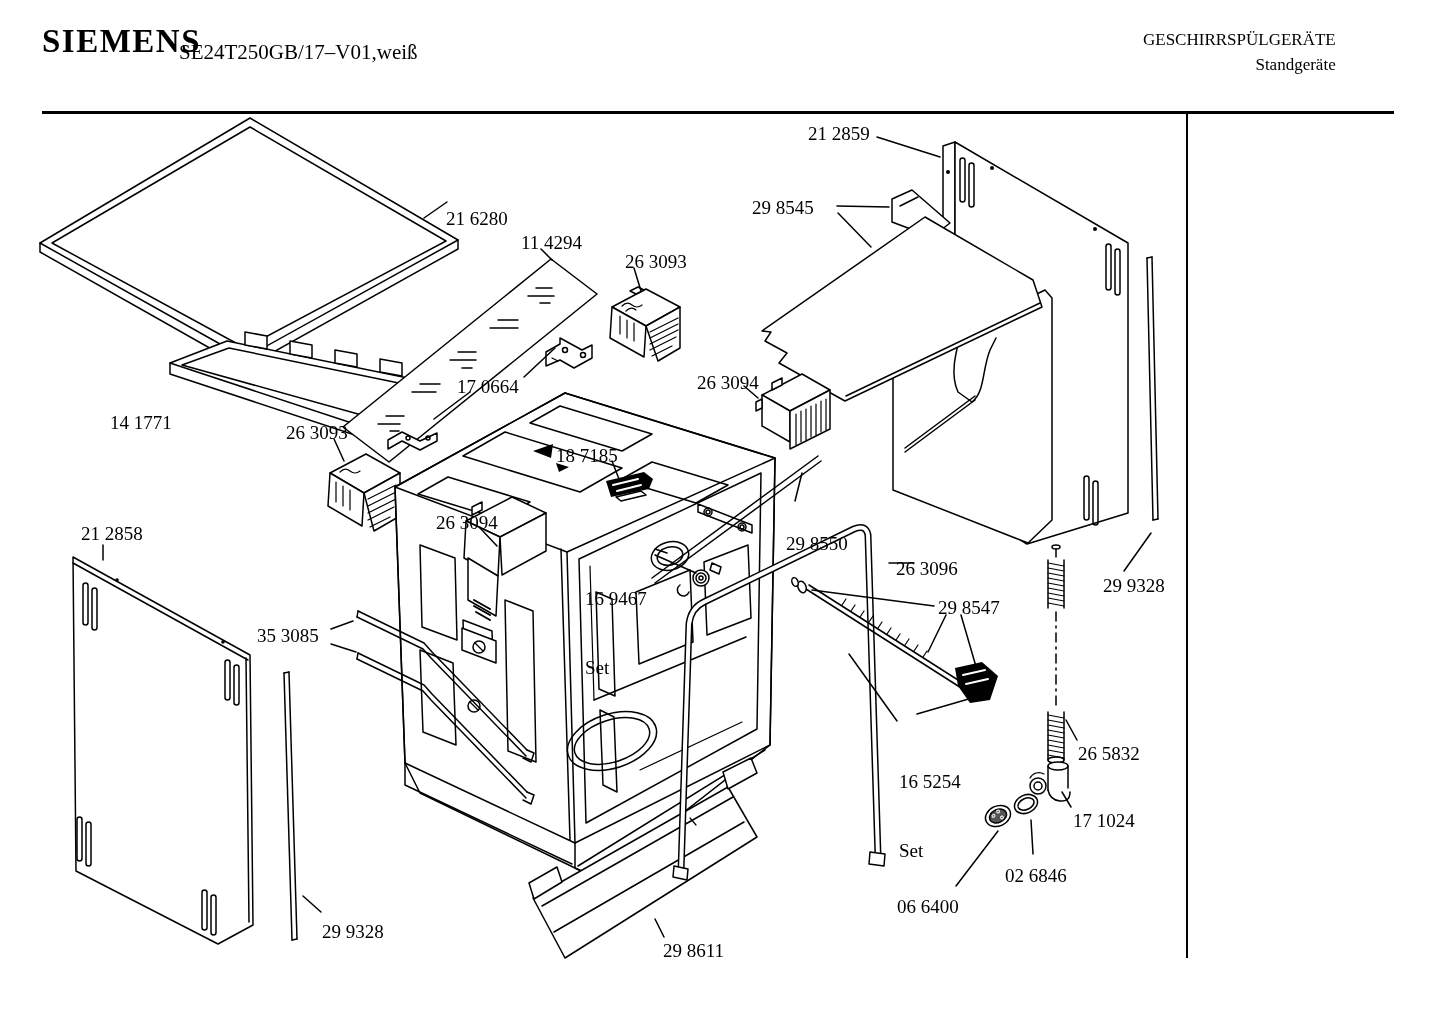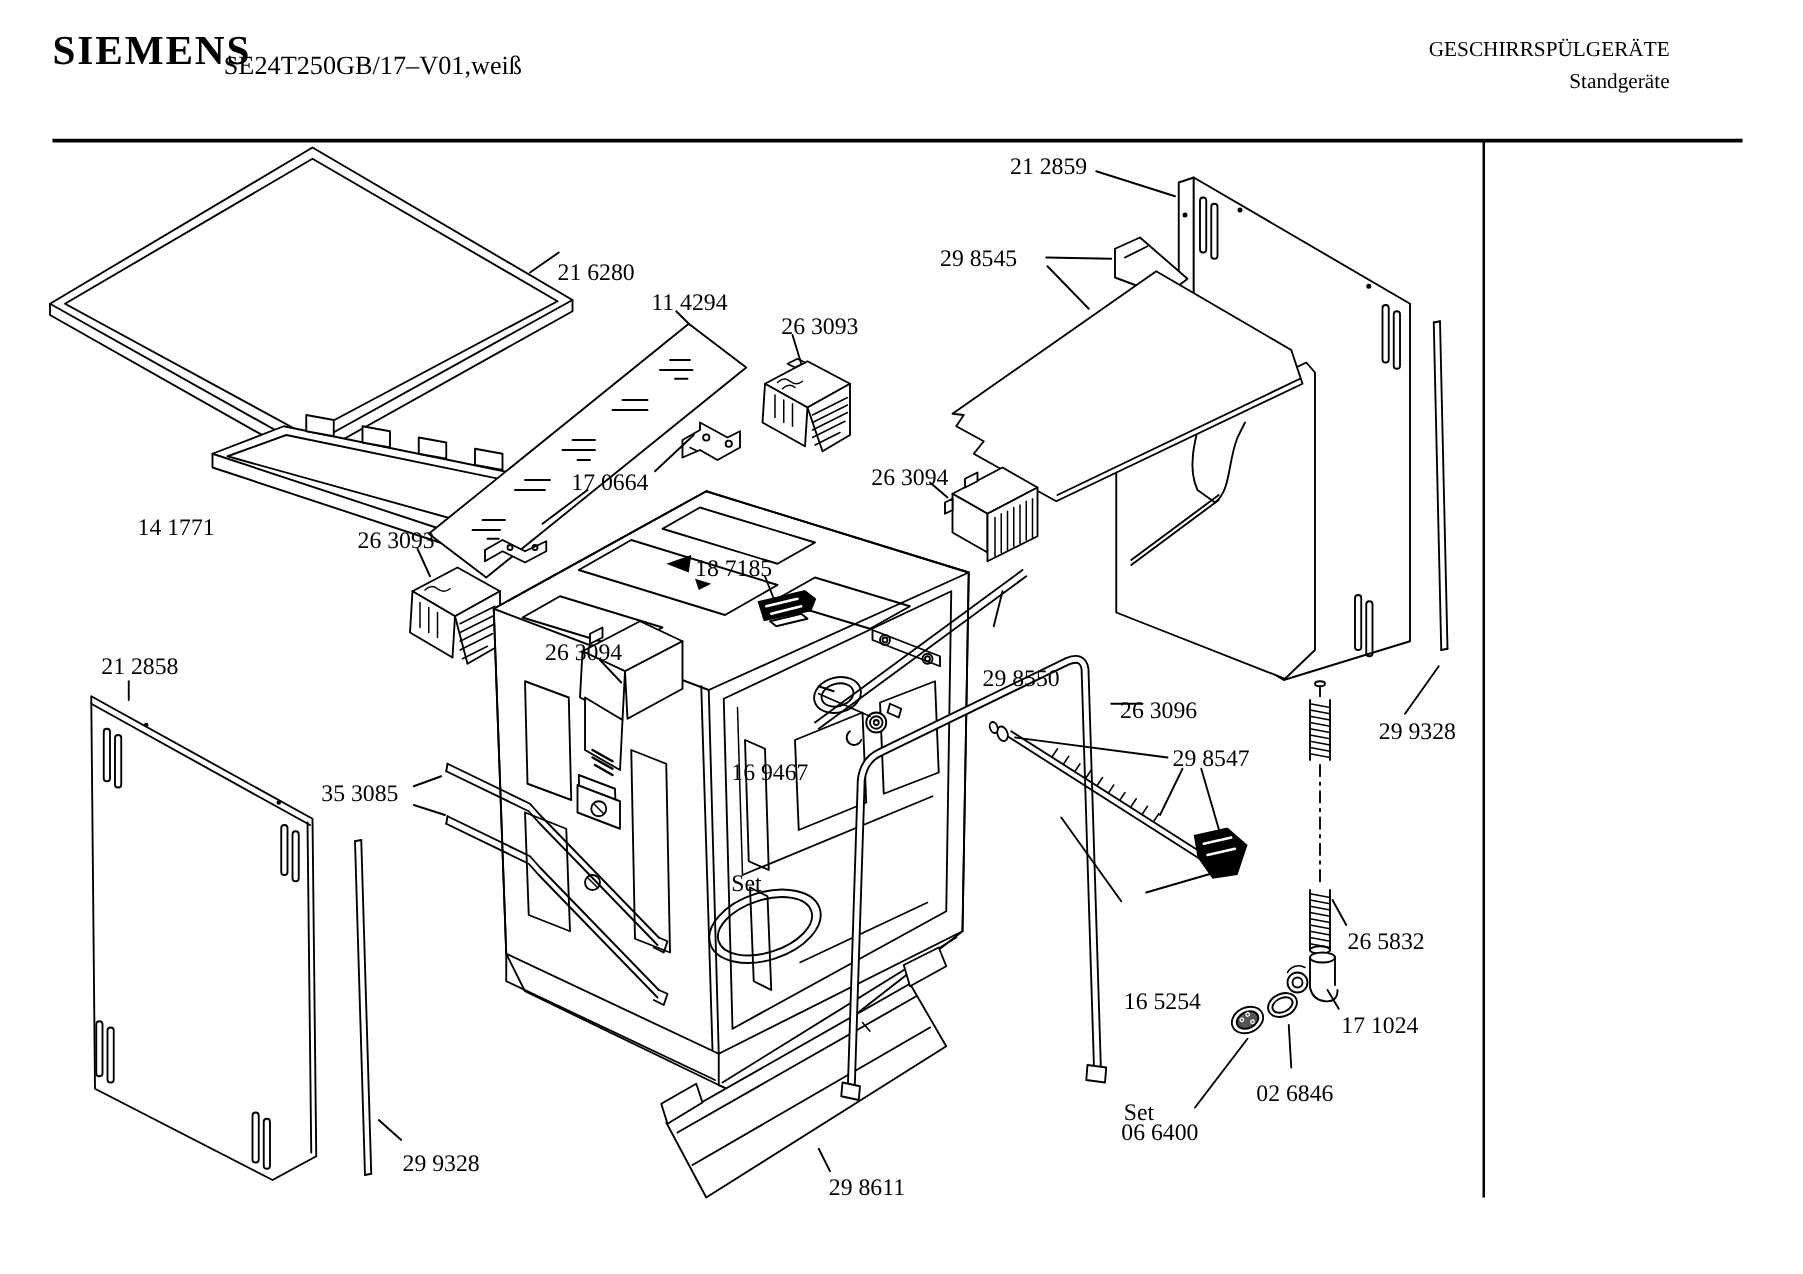--- a/index.html
+++ b/index.html
@@ -5,21 +5,21 @@
   html,body{margin:0;padding:0;background:#fff;}
   .page{position:relative;width:1442px;height:1019px;background:#fff;overflow:hidden;
         font-family:Liberation Serif, serif;color:#000;padding-left:36px;}
   .brand{position:absolute;left:42px;top:23px;font-size:33px;font-weight:bold;letter-spacing:1.5px;}
   .model{position:absolute;left:179px;top:40px;font-size:21px;}
   .hdr-right{position:absolute;left:1143px;top:27px;font-size:17px;line-height:25px;text-align:right;}
   .rule-h{position:absolute;left:42px;top:111px;width:1352px;height:3px;background:#000;}
   .rule-v{position:absolute;left:1186px;top:113px;width:2px;height:845px;background:#000;}
   .footer-id{position:absolute;left:50px;top:966px;font-size:18.5px;}
   .plabel{position:absolute;font-size:19px;line-height:23px;white-space:pre;}
-  .plabel span{display:block;margin-top:20px;}
+  .plabel span{display:block;}
   svg.draw{position:absolute;left:0;top:0;}
   svg.draw line,svg.draw path,svg.draw polygon,svg.draw rect,svg.draw circle,svg.draw ellipse{
       stroke:#000;stroke-width:1.5;fill:none;stroke-linejoin:round;stroke-linecap:round;}
   svg.draw .f{fill:#fff;}
   svg.draw .k{fill:#000;stroke:none;}
   svg.draw .ws{stroke:#fff;stroke-width:2;fill:none;}
   svg.draw .t{stroke-width:1.2;}
   svg.draw .ld{stroke-width:1.3;}
   svg.draw .uo{stroke-width:7;}
   svg.draw .ui{stroke:#fff;stroke-width:4;}

